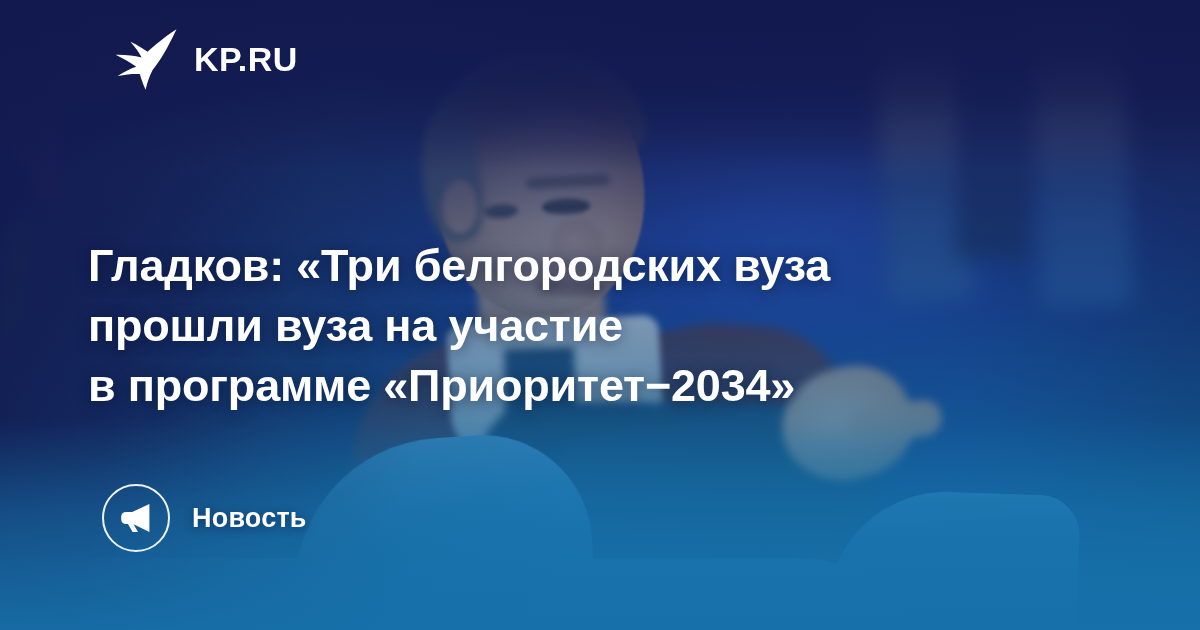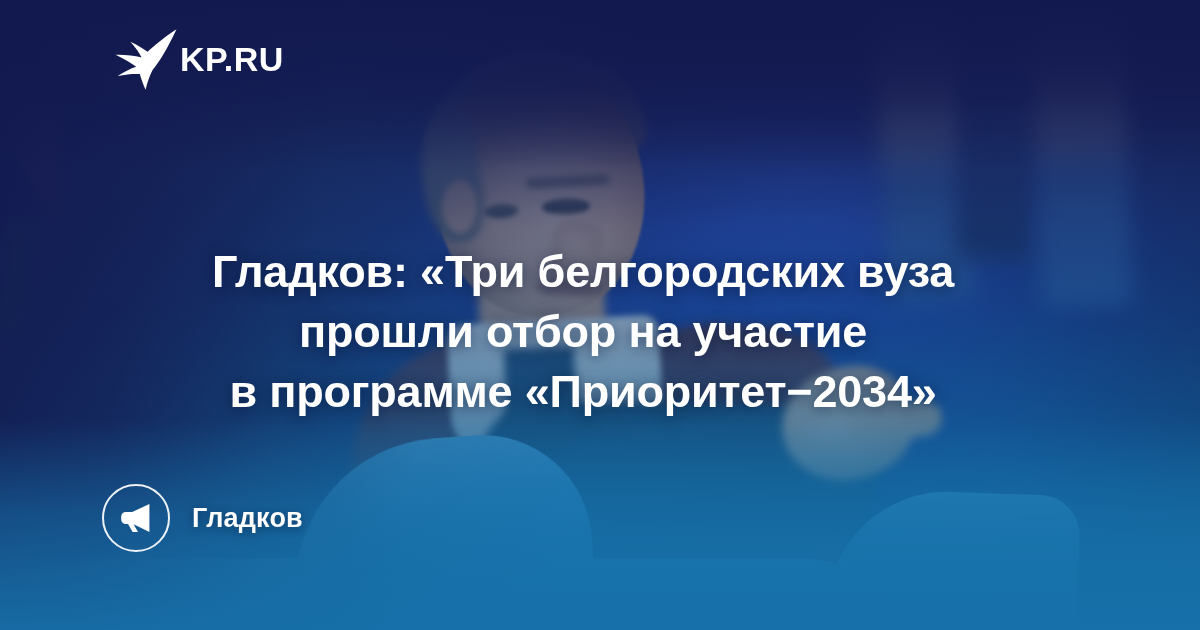--- a/index.html
+++ b/index.html
@@ -342,47 +342,46 @@
     position: absolute;
     inset: 0;
   }
 
   .brand {
     position: absolute;
     left: 106px;
     top: 28px;
     display: flex;
     align-items: center;
-    gap: 2px;
+    gap: 16px;
   }
   .brand-mark {
     width: 72px;
     height: 62px;
     display: block;
   }
   .brand-text {
     color: #ffffff;
     font-size: 34px;
     font-weight: 700;
     letter-spacing: .5px;
     line-height: 1;
   }
 
   .headline {
     position: absolute;
     left: 88px;
-    top: 212px;
+    top: 206px;
     width: 990px;
     color: #ffffff;
     font-size: 45px;
     font-weight: 700;
     line-height: 60px;
     letter-spacing: -.2px;
     text-shadow: 0 2px 14px rgba(6,14,44,.55);
-    text-align: center;
   }
   .headline .hl-line { display: block; white-space: nowrap; }
 
   .news-badge {
     position: absolute;
     left: 102px;
     top: 484px;
     display: flex;
     align-items: center;
     gap: 22px;
@@ -460,27 +459,27 @@
 
     <div class="brand">
       <svg class="brand-mark" viewBox="0 0 72 62" aria-hidden="true">
         <path fill="#ffffff" d="M70.5 1.2 C58 9.5 48.5 17.2 41.6 23.8 C37.4 20.6 31.8 17.2 24.4 13.7 C30.2 20.4 33.6 25.4 35.6 29.4 C27.8 27.5 19.2 26.6 9.6 26.8 C18.6 31.2 25.2 35.1 30.2 38.8 C24.6 40.6 18.4 43.6 11.6 48.0 C20.5 46.3 27.8 45.7 33.8 46.1 C35.0 50.7 36.9 55.9 39.6 61.8 C41.3 54.1 43.6 47.6 46.6 41.9 C53.2 34.0 61.0 21.5 70.5 1.2 Z"></path>
       </svg>
       <span class="brand-text">KP.RU</span>
     </div>
 
     <h1 class="headline">
       <span class="hl-line">Гладков: «Три белгородских вуза</span>
-      <span class="hl-line">прошли отбор на участие</span>
+      <span class="hl-line">прошли вуза на участие</span>
       <span class="hl-line">в программе «Приоритет−2034»</span>
     </h1>
 
     <div class="news-badge">
       <span class="badge-circle">
         <svg width="34" height="30" viewBox="0 0 34 30" aria-hidden="true">
           <path fill="#ffffff" d="M30.4 1.0 L13.2 9.0 L7.0 9.0 C4.2 9.0 2.2 11.0 2.2 13.6 L2.2 16.4 C2.2 19.0 4.2 21.0 7.0 21.0 L9.0 21.0 L13.6 29.0 L19.0 29.0 L14.6 21.2 L30.4 29.0 Z"></path>
         </svg>
       </span>
-      <span class="badge-label">Гладков</span>
+      <span class="badge-label">Новость</span>
     </div>
 
   </div>
 </div>
 
 </body></html>

